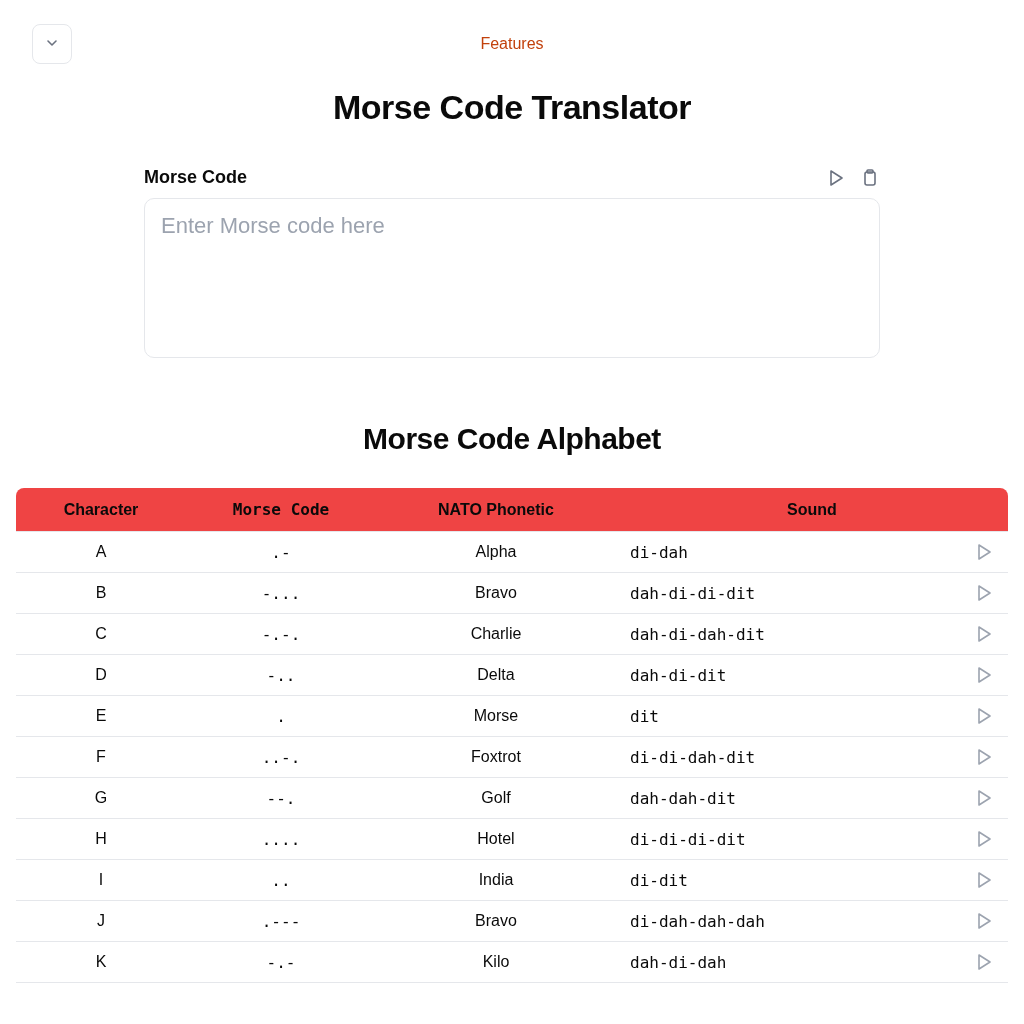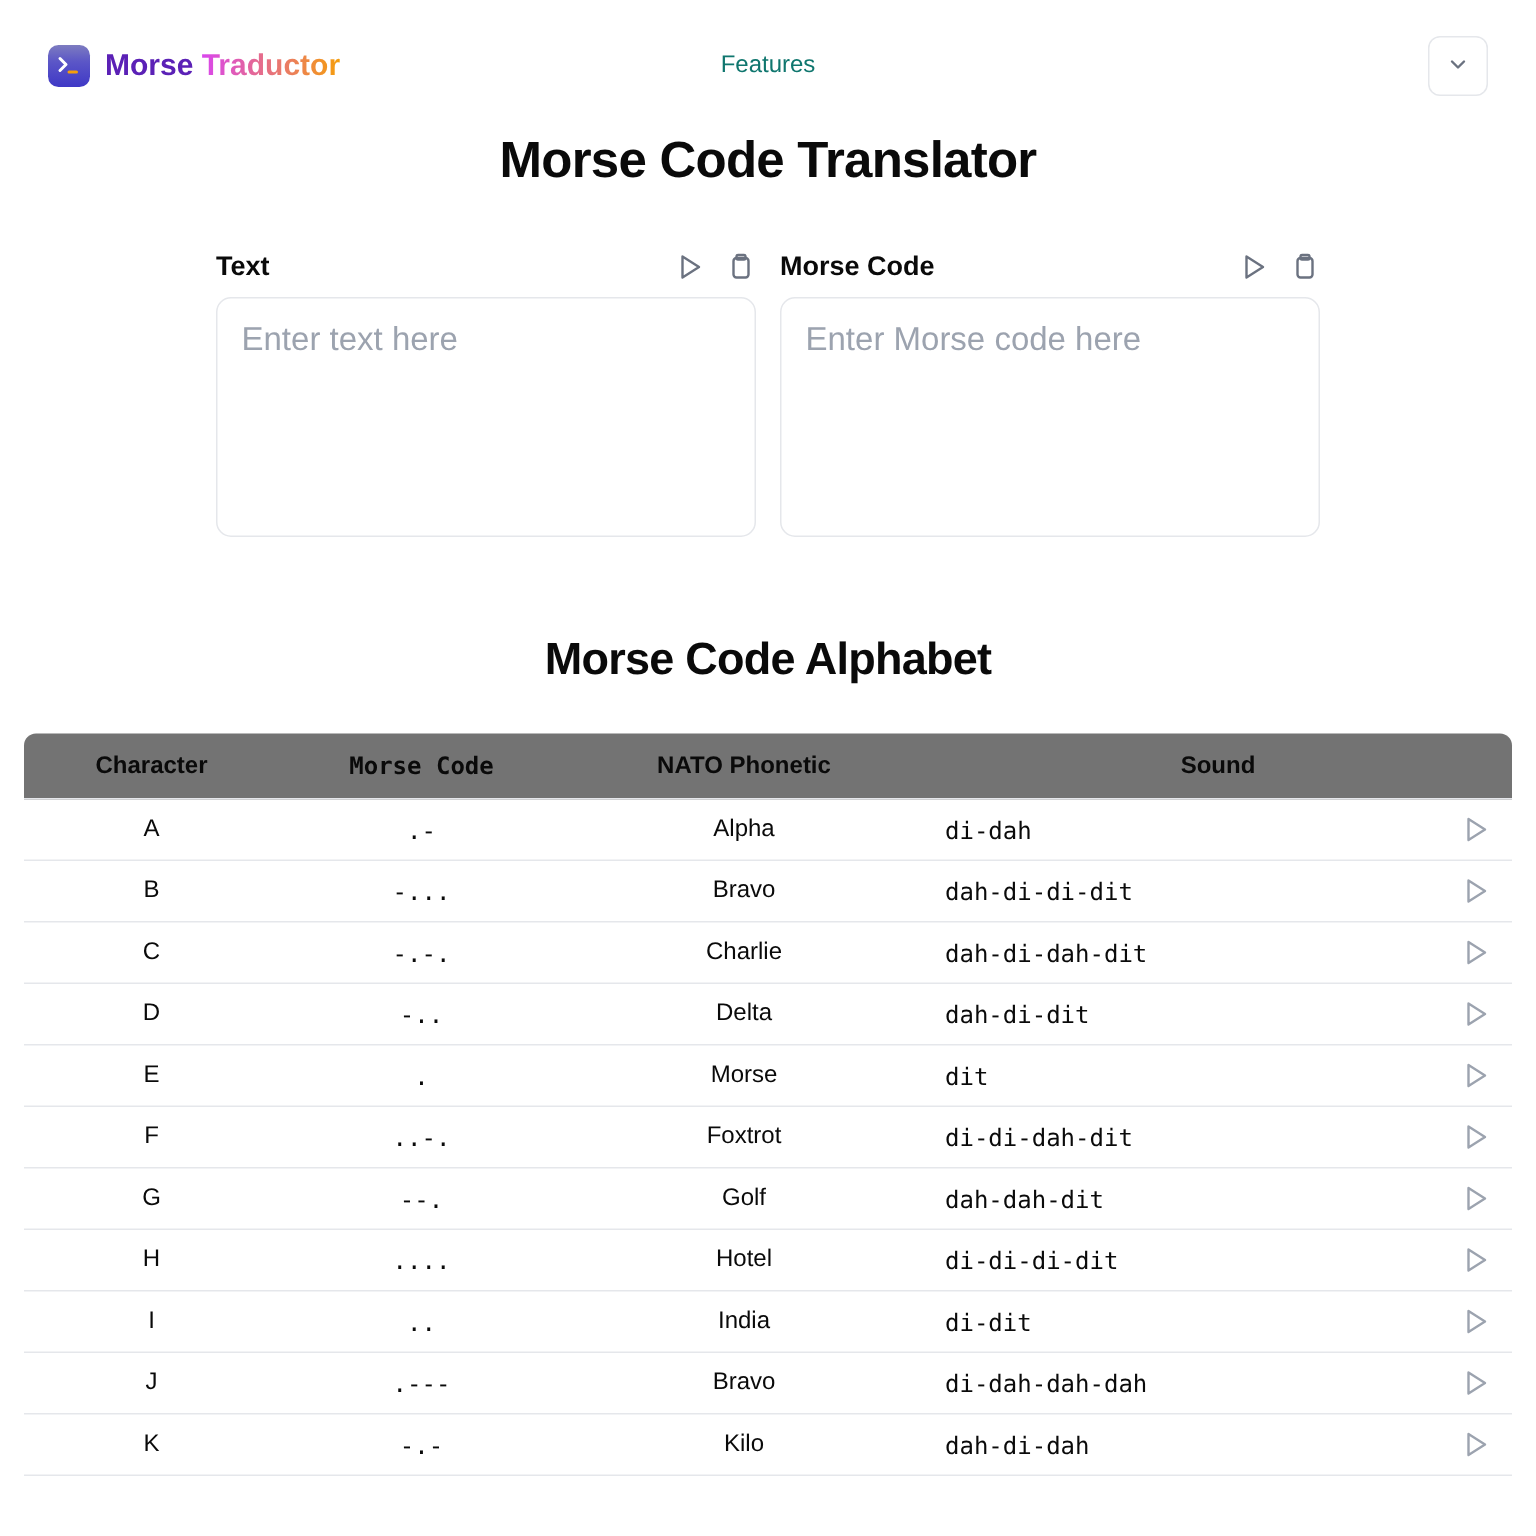--- a/index.html
+++ b/index.html
@@ -39,21 +39,21 @@
     background: linear-gradient(90deg, #d946ef 0%, #f59e0b 100%);
     -webkit-background-clip: text;
     background-clip: text;
     color: transparent;
   }
   nav.top-nav {
     position: absolute;
     left: 50%;
     transform: translateX(-50%);
     font-size: 16px;
-    color: #0f766e;
+    color: #c2410c;
   }
   .dropdown-btn {
     width: 40px;
     height: 40px;
     border: 1px solid #e5e7eb;
     border-radius: 8px;
     background: #fff;
     display: flex;
     align-items: center;
     justify-content: center;
@@ -102,21 +102,21 @@
     margin-top: 60px;
     letter-spacing: -0.5px;
   }
   table.alphabet {
     width: calc(100% - 32px);
     margin: 32px 16px 0;
     border-collapse: collapse;
     font-size: 16px;
   }
   table.alphabet thead th {
-    background: #737373;
+    background: #ef4444;
     font-weight: 700;
     padding: 12px 14px;
     text-align: center;
   }
   table.alphabet thead th:first-child { border-top-left-radius: 8px; }
   table.alphabet thead th:last-child { border-top-right-radius: 8px; }
   table.alphabet tbody td {
     padding: 10px 14px;
     border-bottom: 1px solid #e5e7eb;
     text-align: center;
@@ -134,65 +134,35 @@
     justify-content: space-between;
     gap: 24px;
   }
   .sound-text { font-family: ui-monospace, Menlo, monospace; }
   .play-icon { color: #9ca3af; cursor: pointer; display: inline-flex; }
 </style>
 </head>
 <body>
 
 <header>
-  <div class="brand">
-    <span class="logo">
-      <svg width="16" height="14" viewBox="0 0 16 14" fill="none">
-        <path d="M2 2 L6 6 L2 10" stroke="#fff" stroke-width="2" stroke-linecap="round" stroke-linejoin="round"></path>
-        <path d="M8 11 L13 11" stroke="#f59e0b" stroke-width="2" stroke-linecap="round"></path>
-      </svg>
-    </span>
-    <span class="brand-text">
-      <span class="brand-a">Morse </span><span class="brand-b">Traductor</span>
-    </span>
-  </div>
   <nav class="top-nav">
     <span>Features</span>
   </nav>
   <button class="dropdown-btn">
     <span>
       <svg width="14" height="14" viewBox="0 0 14 14" fill="none">
           <path d="M3 5 L7 9 L11 5" stroke="currentColor" stroke-width="1.6" stroke-linecap="round" stroke-linejoin="round"></path>
         </svg>
     </span>
   </button>
 </header>
 
 <h1 class="page-title">Morse Code Translator</h1>
 
 <div class="panels">
-  <div class="panel">
-    <div class="panel-head">
-      <span class="panel-label">Text</span>
-      <div class="panel-icons">
-        <span>
-          <svg width="20" height="20" viewBox="0 0 20 20" fill="none">
-              <path d="M5 3 L16 10 L5 17 Z" stroke="#6b7280" stroke-width="1.6" stroke-linejoin="round"></path>
-            </svg>
-        </span>
-        <span>
-          <svg width="20" height="20" viewBox="0 0 20 20" fill="none">
-              <rect x="5" y="4" width="10" height="13" rx="2" stroke="#6b7280" stroke-width="1.6"></rect>
-              <rect x="7" y="2" width="6" height="3" rx="1" stroke="#6b7280" stroke-width="1.6"></rect>
-            </svg>
-        </span>
-      </div>
-    </div>
-    <textarea class="panel-input" placeholder="Enter text here" style=""></textarea>
-  </div>
   <div class="panel">
     <div class="panel-head">
       <span class="panel-label">Morse Code</span>
       <div class="panel-icons">
         <span>
           <svg width="20" height="20" viewBox="0 0 20 20" fill="none">
               <path d="M5 3 L16 10 L5 17 Z" stroke="#6b7280" stroke-width="1.6" stroke-linejoin="round"></path>
             </svg>
         </span>
         <span>

